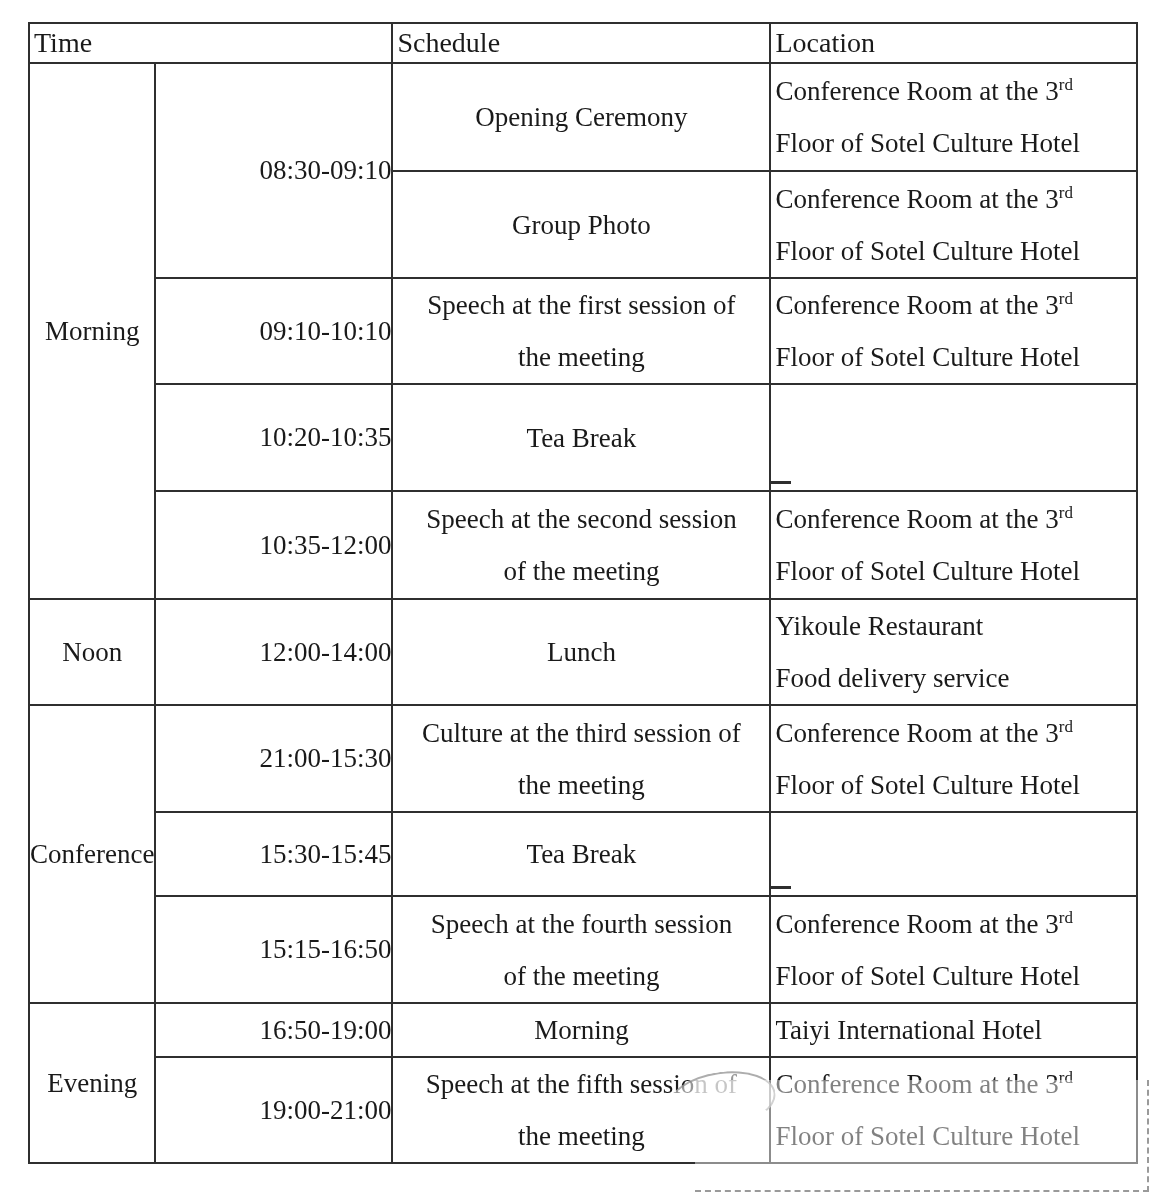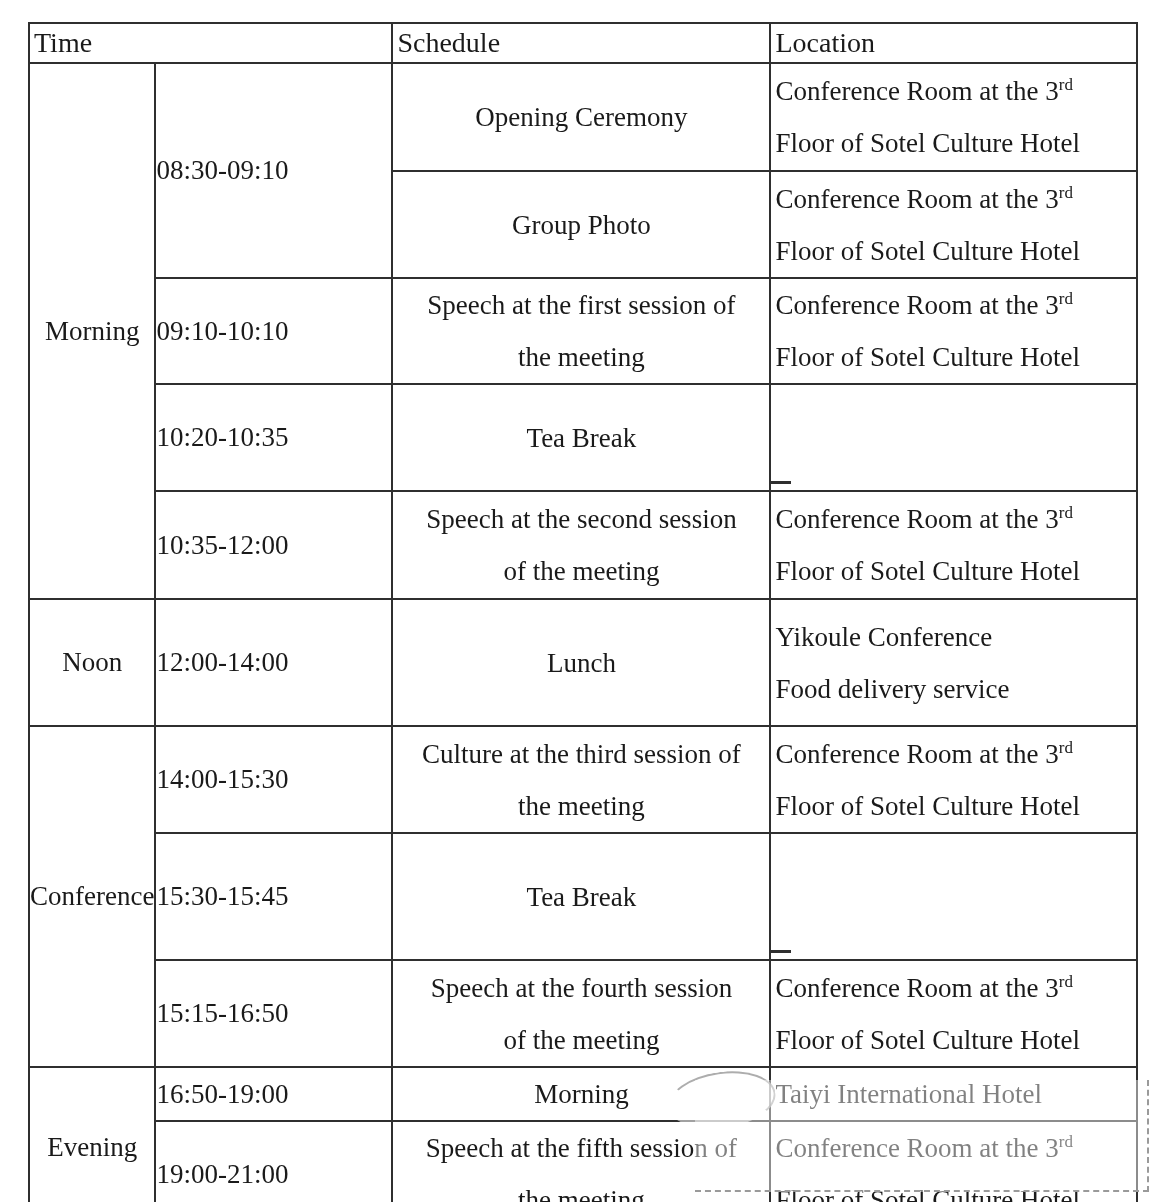--- a/index.html
+++ b/index.html
@@ -9,25 +9,25 @@
   td{border:2px solid #2f2f2f;vertical-align:middle;font-size:27px;padding:0;}
   col.c-period{width:122px;}
   col.c-time{width:237px;}
   col.c-sched{width:378px;}
   col.c-loc{width:367px;}
   td.hdr{text-align:left;padding-left:4px;font-size:28px;}
   tr.h-header{height:40px;}
   tr.h-tall{height:107px;}
   tr.h-tall2{height:108px;}
   tr.h-med{height:103px;}
-  tr.h-noon{height:127px;}
+  tr.h-noon{height:84px;}
   tr.h-dinner{height:54px;}
   tr.h-last{height:105px;}
   td.period{text-align:center;margin-left:28px;}
-  td.time{text-align:left;}
+  td.time{text-align:right;}
   td.sched{text-align:center;}
   .schedwrap{display:flex;flex-direction:column;justify-content:flex-end;align-items:center;}
   .schedwrap span{line-height:52px;display:block;}
   td.loc{text-align:left;position:relative;}
   .locwrap{display:flex;flex-direction:column;justify-content:center;padding-left:4px;}
   .locline{line-height:52px;display:block;white-space:nowrap;}
   sup{font-size:17px;line-height:0;}
   .dash{position:absolute;left:0px;bottom:6px;width:20px;height:3px;background:#2f2f2f;}
   
   .wm-box{position:absolute;left:695px;top:1080px;width:452px;height:110px;
@@ -134,29 +134,29 @@
   <tr class="h-noon">
     <td class="period">Noon</td>
     <td class="time">12:00-14:00</td>
     <td class="sched">
       <div class="schedwrap">
               <span>Lunch</span>
             </div>
     </td>
     <td class="loc">
       <div class="locwrap">
-        <span class="locline"><span>Yikoule Conference</span><sup></sup></span>
+        <span class="locline"><span>Yikoule Restaurant</span><sup></sup></span>
         <span class="locline">Food delivery service</span>
       </div>
     </td>
   </tr>
 
   <tr class="h-tall">
     <td class="period" rowspan="3">Conference</td>
-    <td class="time">14:00-15:30</td>
+    <td class="time">21:00-15:30</td>
     <td class="sched">
       <div class="schedwrap">
         <span>Culture at the third session of</span>
         <span>the meeting</span>
       </div>
     </td>
     <td class="loc">
       <div class="locwrap">
         <span class="locline"><span>Conference Room at the 3</span><sup>rd</sup></span>
         <span class="locline">Floor of Sotel Culture Hotel</span>

